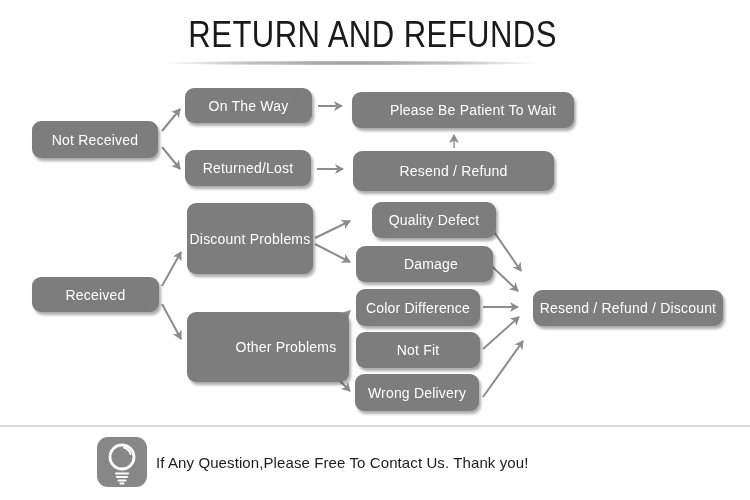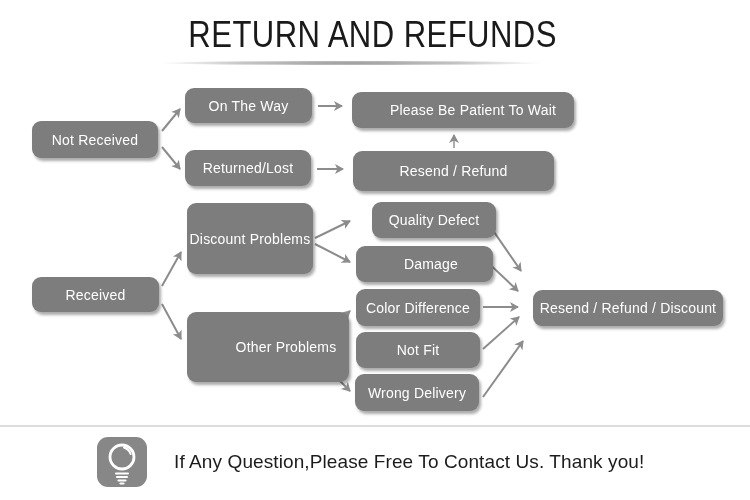--- a/index.html
+++ b/index.html
@@ -45,21 +45,21 @@
   .arrows line{stroke:var(--arrow,#8c8c8c);stroke-width:2;}
   .arrows line.thin{stroke-width:1.4;}
   .ah{fill:var(--arrow,#8c8c8c);}
   
   .footer-divider{position:absolute;left:0;top:425px;width:750px;height:2px;background:var(--divider,#dcdcdc);}
   .footer{position:absolute;left:97px;top:437px;display:flex;align-items:center;}
   .bulb-badge{
     width:50px;height:50px;border-radius:11px;background:var(--badge,#878787);
     display:flex;align-items:center;justify-content:center;flex:0 0 auto;
   }
-  .footer-text{margin-left:27px;font-size:19px;color:#1c1c1c;letter-spacing:.1px;white-space:nowrap;}
+  .footer-text{margin-left:9px;font-size:15px;color:#1c1c1c;letter-spacing:.1px;white-space:nowrap;}
 </style>
 </head>
 <body>
 
 <div class="canvas">
 
   <h1 class="page-title">RETURN AND REFUNDS</h1>
   <div class="title-underline"></div>
 
   <svg class="arrows" viewBox="0 0 750 500" xmlns="http://www.w3.org/2000/svg">

